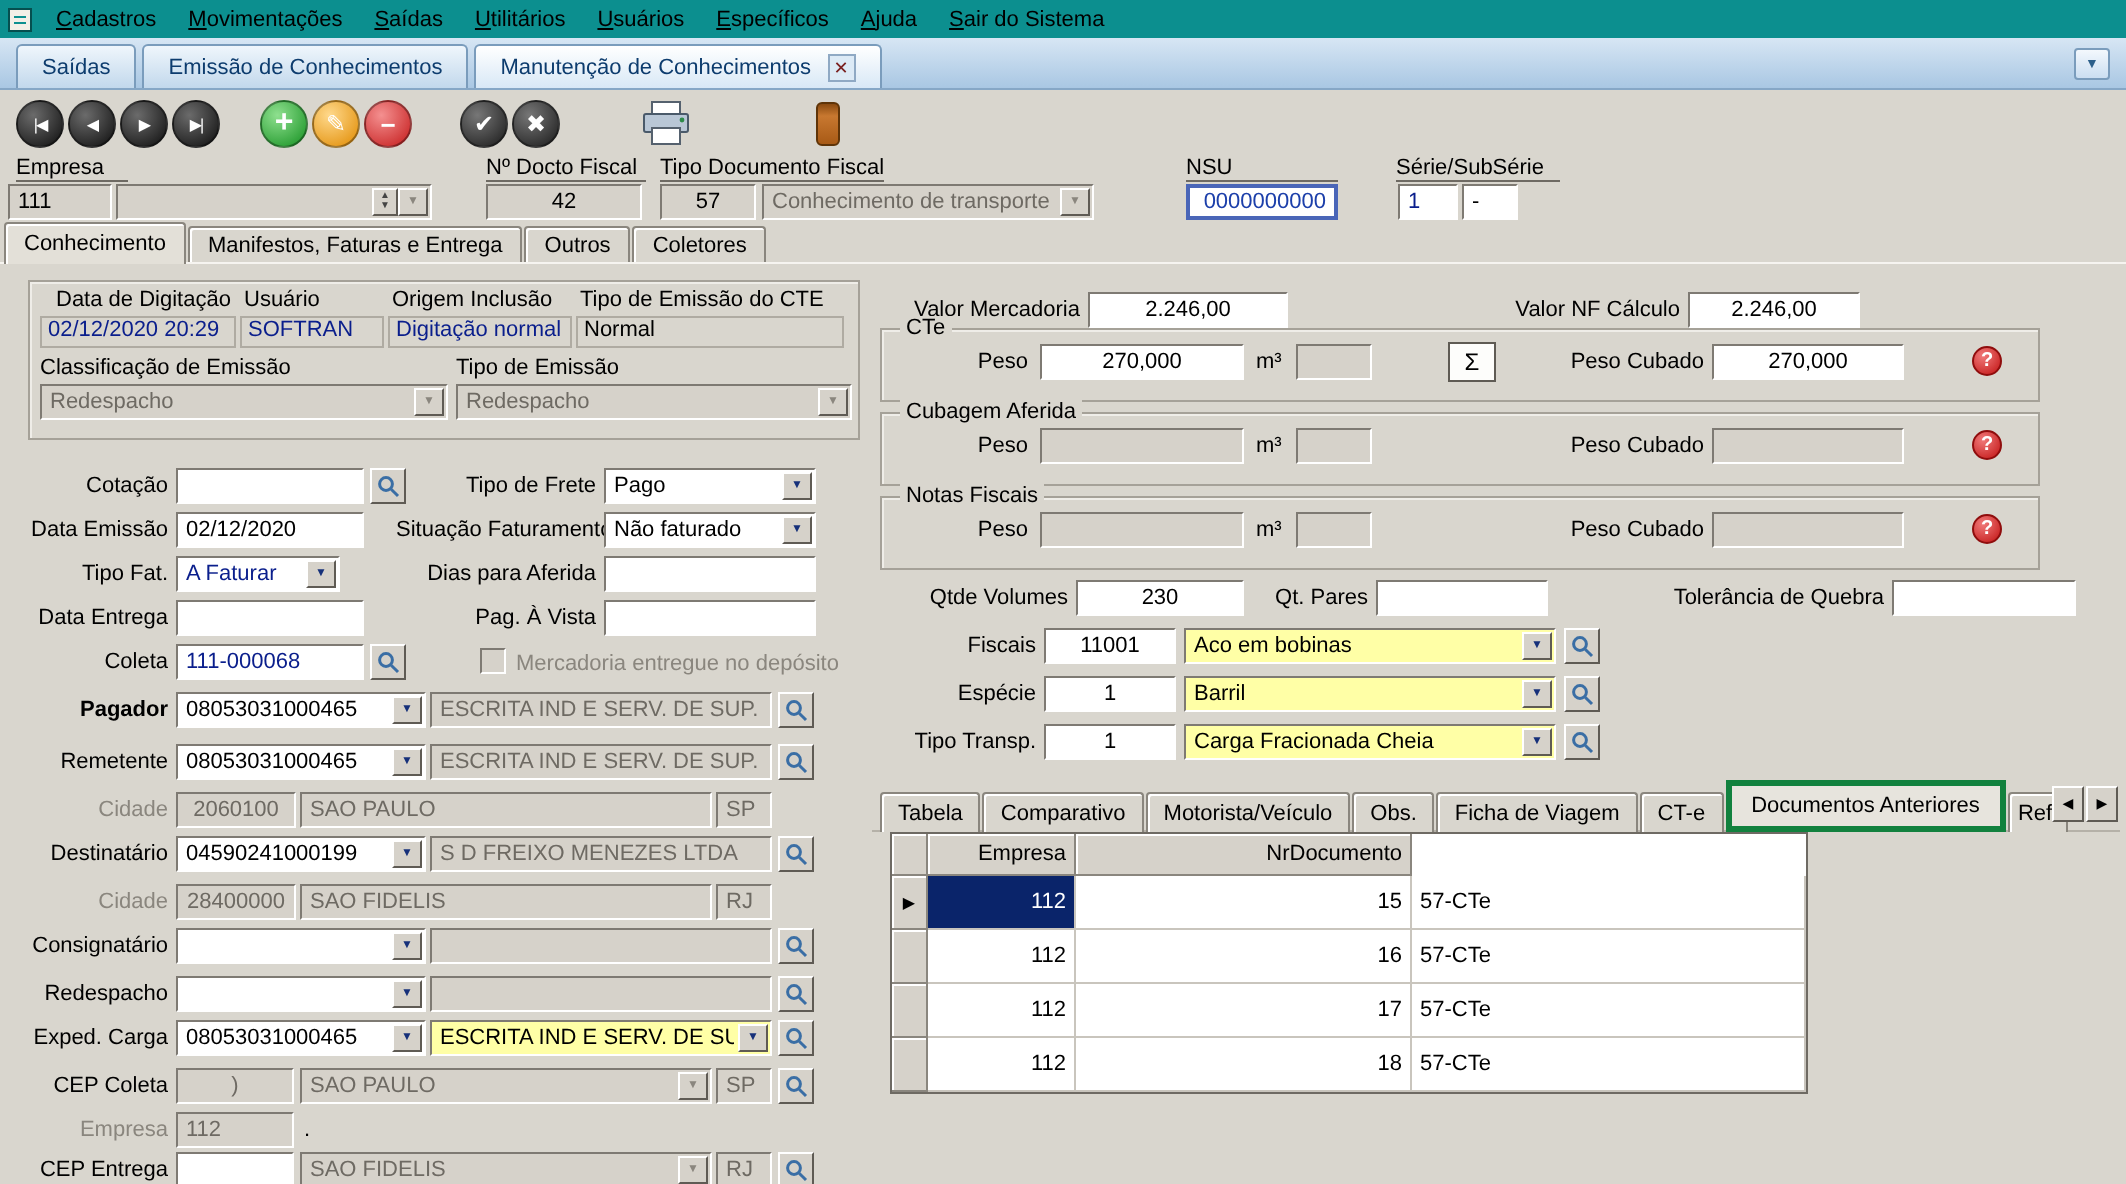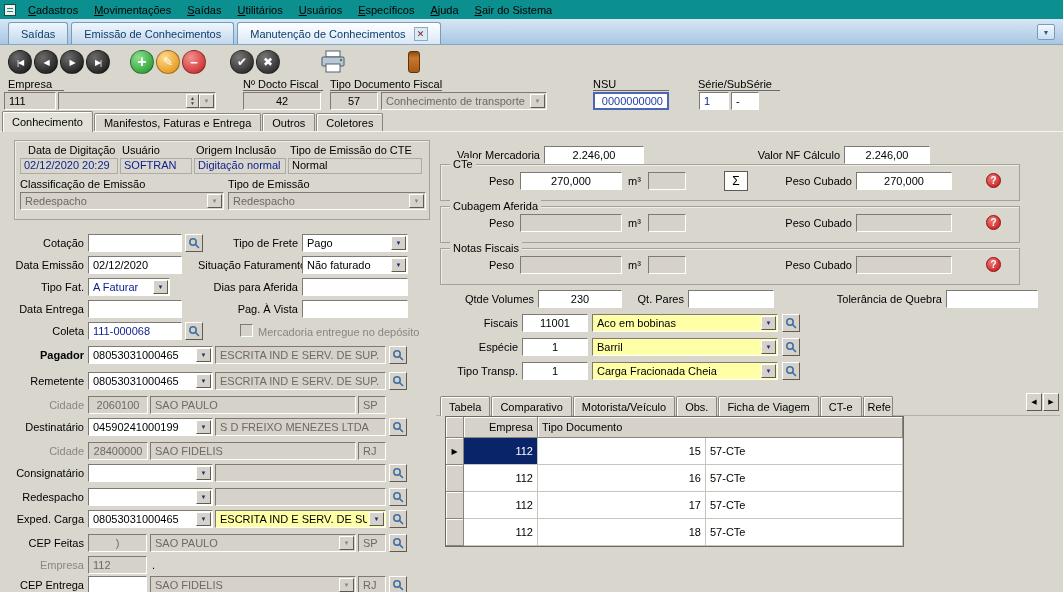--- a/index.html
+++ b/index.html
@@ -417,21 +417,21 @@
       <span>▼</span>
     </i>
 </div>
 <span class="magbtn" style="left:389px;top:510px">
     <svg width="12" height="12">
       <circle cx="5" cy="5" r="3.2" fill="none" stroke="#3A6EA5" stroke-width="1.5"></circle>
       <line x1="7.6" y1="7.6" x2="11" y2="11" stroke="#3A6EA5" stroke-width="1.5"></line>
     </svg>
   </span>
 
-<span class="lbl r" style="left:2px;top:537px;width:82px">CEP Feitas</span>
+<span class="lbl r" style="left:2px;top:537px;width:82px">CEP Coleta</span>
 <div class="sunken ro graytx ar" style="left:88px;top:534px;width:59px">
     <span>)</span>
   </div>
 <div class="sunken ro combo graytx" style="left:150px;top:534px;width:206px">
   <span>SAO PAULO</span>
     <i class="dd dis">
       <span>▼</span>
     </i>
 </div>
 <div class="sunken ro graytx" style="left:358px;top:534px;width:28px">
@@ -613,39 +613,42 @@
     </div>
   <div class="stab">
       <span>Obs.</span>
     </div>
   <div class="stab">
       <span>Ficha de Viagem</span>
     </div>
   <div class="stab">
       <span>CT-e</span>
     </div>
+  <div class="stab active">
+      <span>Documentos Anteriores</span>
+    </div>
   <div class="stab clip">
       <span>Refe</span>
     </div>
 </div>
 <span class="sbtn" style="left:1026px;top:393px">
     <span>◀</span>
   </span>
 <span class="sbtn" style="left:1043px;top:393px">
     <span>▶</span>
   </span>
 
 <div class="grid">
   <div class="grow h">
     <div class="gc hd" style="width:18px"></div>
     <div class="gc hd num" style="width:74px">
         <span>Empresa</span>
       </div>
-    <div class="gc hd" style="flex:1">
-        <span>Tipo Documento</span>
+    <div class="gc hd num" style="width:168px">
+        <span>NrDocumento</span>
       </div>
   </div>
   <div class="grow">
     <div class="gc selcol" style="width:18px">
         <span>▶</span>
       </div>
     <div class="gc num sel" style="width:74px">
         <span>112</span>
       </div>
     <div class="gc num" style="width:168px">

